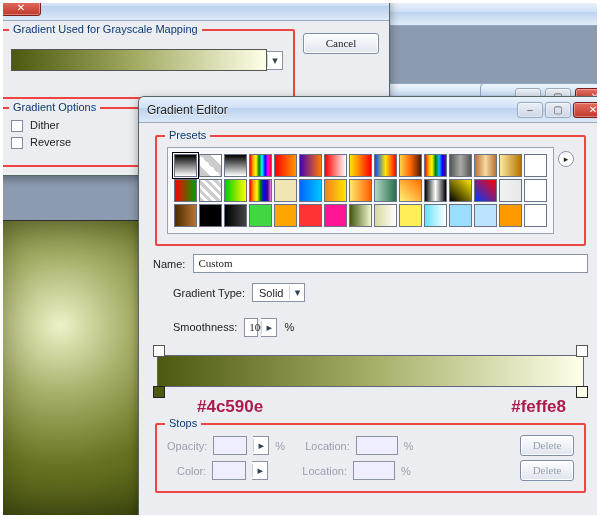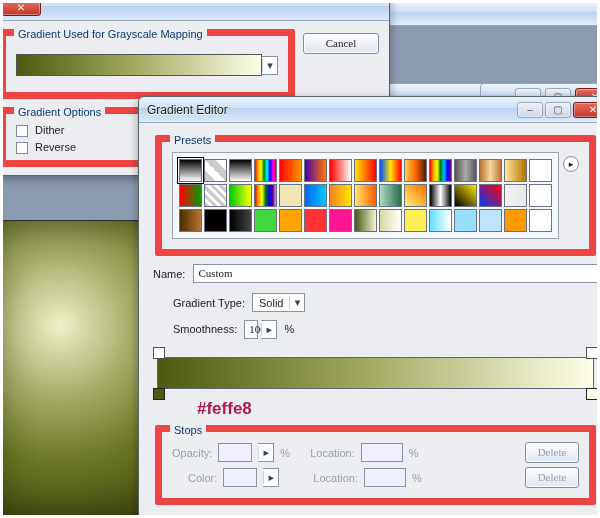--- a/index.html
+++ b/index.html
@@ -36,21 +36,21 @@
 .tbbtn.close{width:40px;background:linear-gradient(#e56e62,#c0392b);border-color:#7a1d14}
 .tbbtn.bg{background:linear-gradient(#eaeef6,#cfd7e6);color:#555;border-color:#9ab}
 
 .btn{display:inline-block;min-width:66px;height:21px;
   border:1px solid #7d8ea8;border-radius:3px;
   background:linear-gradient(#fefefe,#dee4ef);
   padding:0 10px;font:11px/19px "Segoe UI";
   text-align:center;cursor:pointer;box-shadow:inset 0 0 0 1px #fff;}
 .btn.default{border-color:#2b72d0;box-shadow:0 0 0 1px #8cc0ff,inset 0 0 0 1px #fff;}
 
-.group{border:7px solid #ef4444;margin:8px;padding:10px 10px;background:#ecedf1;
+.group{border:2px solid #ef4444;margin:8px;padding:10px 10px;background:#ecedf1;
   position:relative;border-radius:2px;}
 .group>.legend{position:absolute;top:-8px;left:8px;background:#ecedf1;
   padding:0 4px;font-size:11px;color:#0b3a74;}
 
 .input{border:1px solid #8a93a6;background:#fff;height:19px;
   padding:1px 4px;font:11px/15px "Segoe UI";display:inline-block;}
 .select{border:1px solid #8a93a6;height:19px;background:#fff;
   display:inline-flex;align-items:center;}
 .select .arrow{width:15px;text-align:center;color:#345;border-left:1px solid #cbd2e0}
 
@@ -203,21 +203,21 @@
                        margin:4px 0 0 4px;display:flex;align-items:center;justify-content:center;
                        font-size:9px;background:#fff">▸</span>
         </div>
       </div>
 
       <div style="display:flex;align-items:center;gap:8px;margin:4px 6px">
         <span>Name:</span>
         <span class="input" style="flex:1">Custom</span>
       </div>
 
-      <div style="margin:10px 6px 8px 26px">
+      <div style="margin:10px 6px 16px 26px">
         <span>Gradient Type:</span>
         <span class="select" style="margin-left:4px">
           <span style="padding:0 6px">Solid</span>
           <span class="arrow">▾</span>
         </span>
       </div>
       <div style="margin:8px 6px 0 26px">
         <span>Smoothness:</span>
         <span class="input" style="width:14px;text-align:right;margin-left:4px">100</span>
         <span class="select" style="border-left:none">
@@ -227,39 +227,40 @@
       </div>
 
       <div class="gradbar-wrap" style="margin:18px 10px 2px 10px">
         <div class="stoptop left"></div>
         <div class="stoptop right"></div>
         <div class="gradbar"></div>
         <div class="stopbot left"></div>
         <div class="stopbot right"></div>
       </div>
       <div style="display:flex;justify-content:space-between;margin:10px 28px 0 50px">
+        <span class="hexlabel">#4c590e</span>
         <span class="hexlabel">#feffe8</span>
       </div>
 
       <div class="group" style="margin-top:6px;color:#9aa0ad">
         <span class="legend">Stops</span>
         <div style="display:flex;align-items:center;gap:6px;margin-bottom:4px">
           <span>Opacity:</span>
           <span class="input" style="width:34px;background:#eef"></span>
           <span class="select" style="border-left:none">
               <span class="arrow">▸</span>
             </span>
           <span>%</span>
           <span style="margin-left:14px">Location:</span>
           <span class="input" style="width:42px;background:#eef"></span>
           <span>%</span>
           <span class="btn" style="min-width:54px;margin-left:auto;color:#9aa0ad">Delete</span>
         </div>
         <div style="display:flex;align-items:center;gap:6px">
-          <span style="margin-left:16px">Color:</span>
+          <span style="margin-left:10px">Color:</span>
           <span class="input" style="width:34px;background:#eef"></span>
           <span class="select" style="border-left:none">
               <span class="arrow">▸</span>
             </span>
           <span style="margin-left:28px">Location:</span>
           <span class="input" style="width:42px;background:#eef"></span>
           <span>%</span>
           <span class="btn" style="min-width:54px;margin-left:auto;color:#9aa0ad">Delete</span>
         </div>
       </div>

